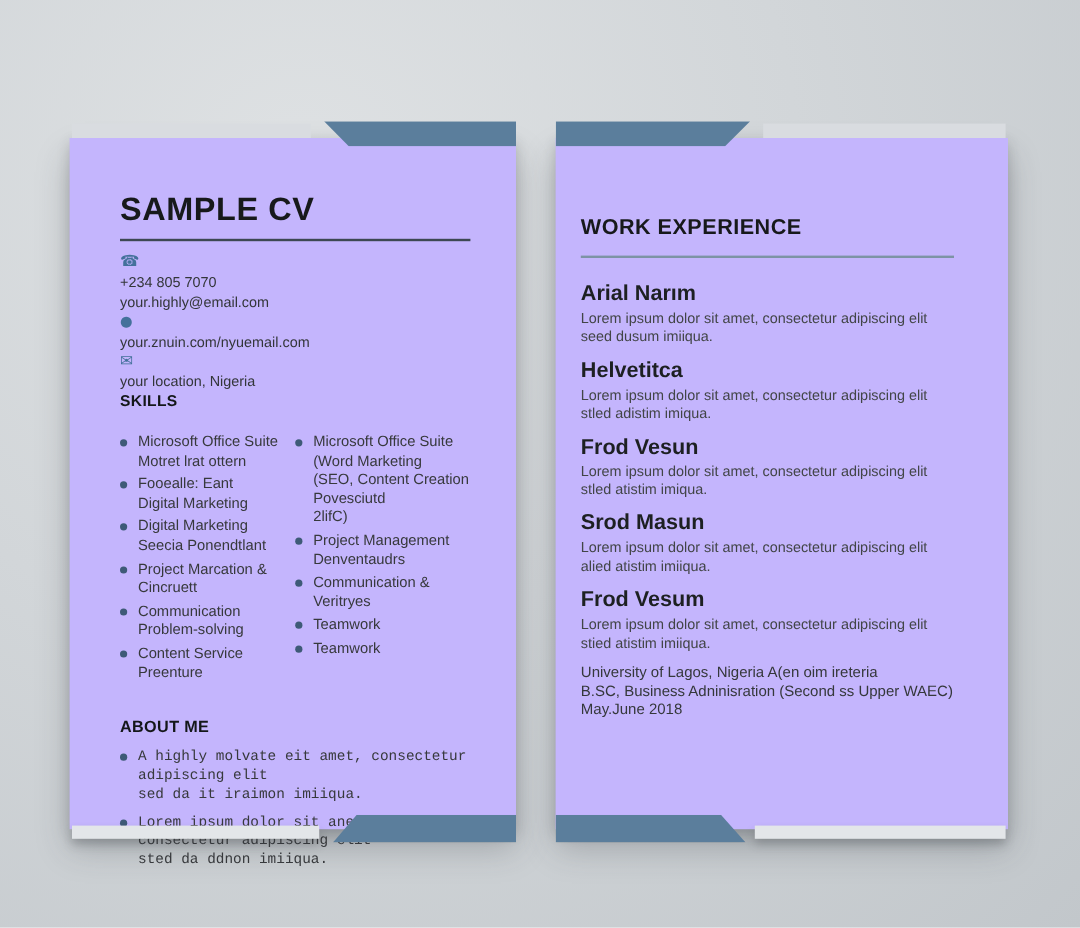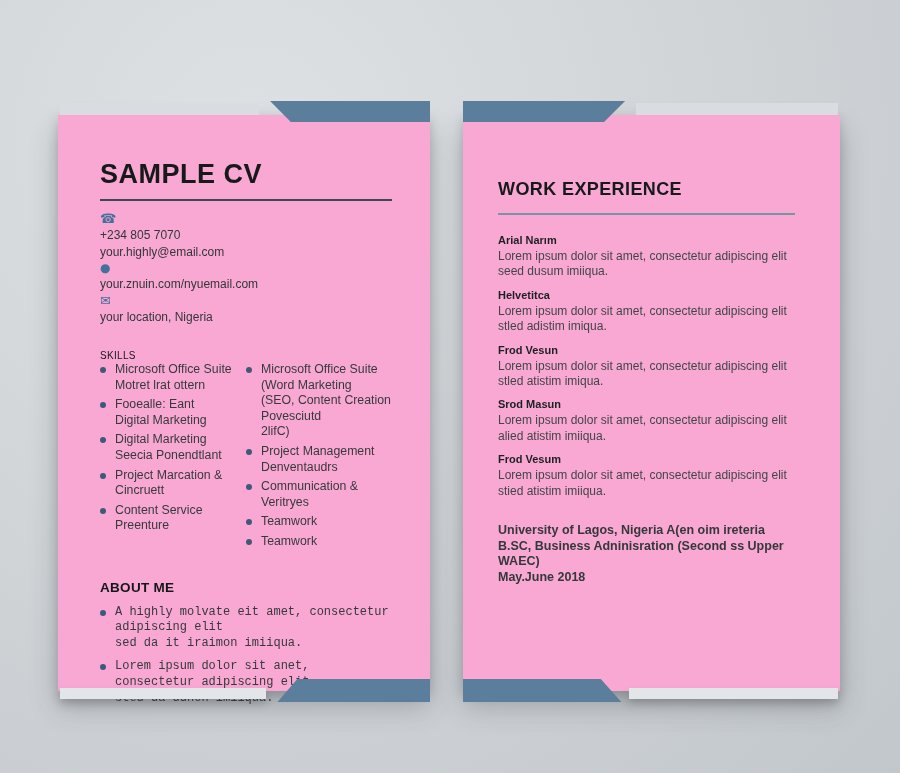--- a/index.html
+++ b/index.html
@@ -7,21 +7,21 @@
     width:900px;height:773px;overflow:hidden;position:relative;
     font-family:"Liberation Sans","DejaVu Sans",sans-serif;
     background:radial-gradient(ellipse at 28% 18%, #dee1e3 0%, #d2d6d9 45%, #c2c7cb 100%);
   }
   .page{position:absolute;top:101px;height:601px;}
   .page-left{left:58px;width:372px;}
   .page-right{left:463px;width:377px;}
 
   .sheet{
     position:absolute;top:14px;left:0;right:0;bottom:11px;
-    background:#f9a8d4;
+    background:#c4b5fd;
     box-shadow:0 4px 10px rgba(50,55,60,.22), 0 16px 26px rgba(50,55,60,.28);
   }
 
   
   .deco-top{position:absolute;top:0;left:0;right:0;height:21px;}
   .deco-top .bar{position:absolute;top:2px;height:12px;background:#d9dce0;}
   .deco-top .blue{position:absolute;top:0;height:21px;background:#5b7e9c;}
   .page-left  .deco-top .bar{left:2px;right:46%;}
   .page-left  .deco-top .blue{right:0;width:43%;clip-path:polygon(0 0,100% 0,100% 100%,13% 100%);}
   .page-right .deco-top .bar{right:2px;left:46%;}
@@ -40,42 +40,42 @@
   .cv-title{font-size:27px;font-weight:700;letter-spacing:.5px;color:#17191b;}
   .title-rule{height:2px;background:#3d4852;margin-top:9px;}
   .contact{margin-top:10px;}
   .contact-row{display:flex;align-items:flex-start;font-size:12px;line-height:16.5px;color:#333639;flex-direction:column;}
   .cicon{width:21px;flex:none;color:#44719b;font-size:13px;line-height:16px;font-family:"DejaVu Sans",sans-serif;}
   .cicon[data-icon="phone-icon"]::before{content:"\260E";}
   .cicon[data-icon="globe-icon"]::before{content:"\25CF";font-size:12px;}
   .cicon[data-icon="envelope-icon"]::before{content:"\2709";font-weight:700;}
   .cicon[data-icon="none"]::before{content:"";}
 
-  .sec-skills{margin-top:25px;font-size:10px;font-weight:400;letter-spacing:.3px;color:#141719;}
-  .skills-grid{display:flex;margin-top:1px;}
+  .sec-skills{font-size:13px;font-weight:700;letter-spacing:.3px;color:#141719;}
+  .skills-grid{display:flex;margin-top:20px;}
   .skills-col1{width:146px;flex:none;}
   .skills-col2{flex:1;}
   .skill-item{display:flex;margin-bottom:4px;font-size:12.3px;line-height:15.6px;color:#37393c;}
   .dot{width:6px;height:6px;border-radius:50%;background:#3e5a77;margin:5px 9px 0 0;flex:none;}
   .ml{white-space:pre-line;}
 
   .sec-about{margin-top:26px;font-size:13.5px;font-weight:700;letter-spacing:.3px;color:#141719;}
   .about-list{margin-top:10px;font-family:Liberation Mono, monospace;}
   .about-item{display:flex;margin-bottom:7px;font-size:12px;line-height:15.8px;color:#37393c;}
 
   
-  .inner-r{padding:64px 45px 0 35px;}
+  .inner-r{padding:64px 45px 0 21px;}
   .we-title{font-size:18px;font-weight:700;letter-spacing:.4px;color:#17191b;}
   .we-rule{height:2px;background:#7d93a5;margin-top:13px;}
   .work-list{margin-top:19px;}
   .work-entry{margin-bottom:9px;}
-  .work-entry-title{font-size:11px;font-weight:700;color:#1d2022;margin-bottom:3px;}
+  .work-entry-title{font-size:18px;font-weight:700;color:#1d2022;margin-bottom:3px;}
   .work-entry-desc{font-size:12px;line-height:15.4px;color:#424547;white-space:pre-line;}
   .sec-edu{margin-top:15px;font-size:16px;font-weight:700;letter-spacing:.3px;color:#141719;}
-  .edu-lines{margin-top:24px;font-size:12.5px;line-height:15.6px;color:#35383b;white-space:pre-line;font-weight:bold;}
+  .edu-lines{margin-top:9px;font-size:12.5px;line-height:15.6px;color:#35383b;white-space:pre-line;}
 </style>
 </head>
 <body>
 
 <div class="page page-left">
   <div class="sheet">
     <div class="inner-l">
       <div class="cv-title">SAMPLE CV</div>
       <div class="title-rule"></div>
 
@@ -123,20 +123,25 @@
               <span class="ml">Digital Marketing
 Seecia Ponendtlant</span>
             </div>
 
             <div class="skill-item">
               <span class="dot"></span>
               <span class="ml">Project Marcation &amp;
 Cincruett</span>
             </div>
 
+            <div class="skill-item">
+              <span class="dot"></span>
+              <span class="ml">Communication
+Problem-solving</span>
+            </div>
 
             <div class="skill-item">
               <span class="dot"></span>
               <span class="ml">Content Service
 Preenture</span>
             </div>
           </div>
         <div class="skills-col2">
 
             <div class="skill-item">

